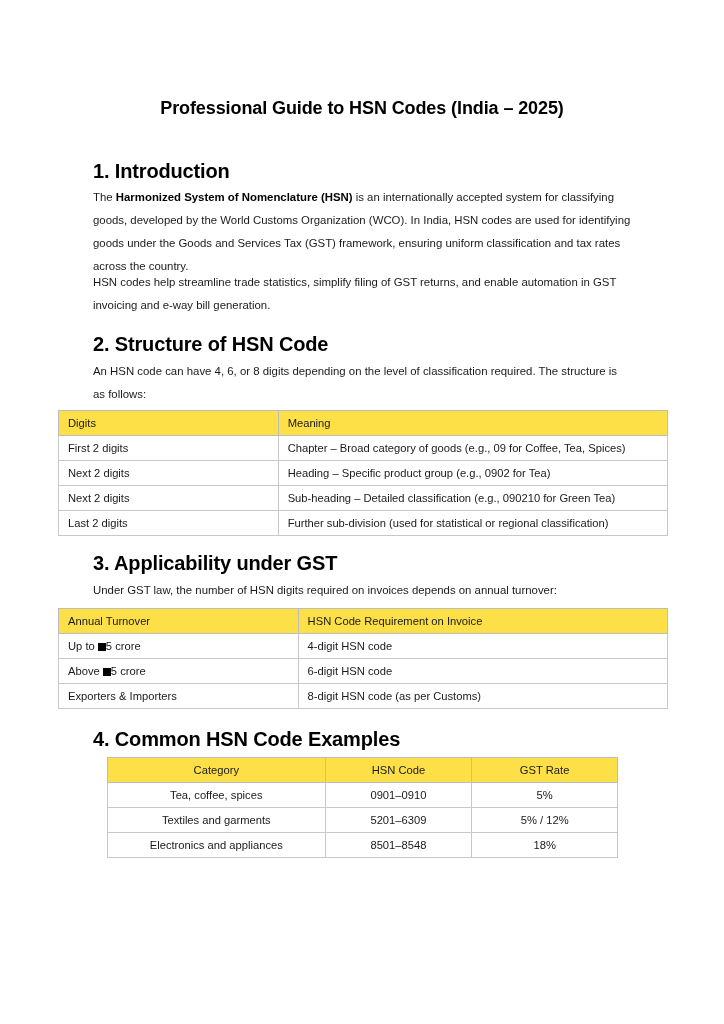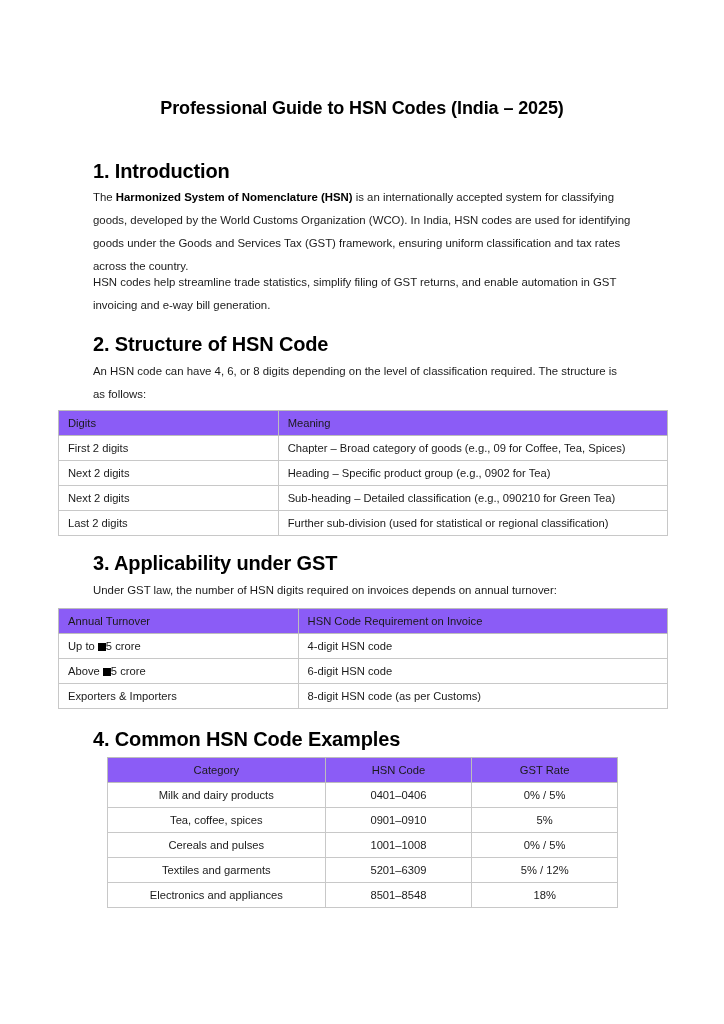--- a/index.html
+++ b/index.html
@@ -72,21 +72,21 @@
   }
   table.doc-table td, table.doc-table th {
     border: 1px solid #c8c8c8;
     padding: 5px 9px 5px 9px;
     font-weight: normal;
     text-align: left;
     vertical-align: middle;
     line-height: 14px;
   }
   table.doc-table thead th {
-    background: #8b5cf6;
+    background: #fde047;
     border-color: #bdbdbd;
     color: #1a1a1a;
   }
   table.doc-table.outer {
     box-shadow: 0 0 0 0px transparent;
   }
 
   
   #table-structure { left: 58px; top: 410px; width: 610px; }
   #table-structure col.c1 { width: 220px; }
@@ -207,35 +207,25 @@
         </colgroup>
       <thead>
         <tr>
           <th>Category</th>
           <th>HSN Code</th>
           <th>GST Rate</th>
         </tr>
       </thead>
       <tbody>
         <tr>
-          <td>Milk and dairy products</td>
-          <td>0401–0406</td>
-          <td>0% / 5%</td>
-        </tr>
-        <tr>
           <td>Tea, coffee, spices</td>
           <td>0901–0910</td>
           <td>5%</td>
         </tr>
         <tr>
-          <td>Cereals and pulses</td>
-          <td>1001–1008</td>
-          <td>0% / 5%</td>
-        </tr>
-        <tr>
           <td>Textiles and garments</td>
           <td>5201–6309</td>
           <td>5% / 12%</td>
         </tr>
         <tr>
           <td>Electronics and appliances</td>
           <td>8501–8548</td>
           <td>18%</td>
         </tr>
       </tbody>

